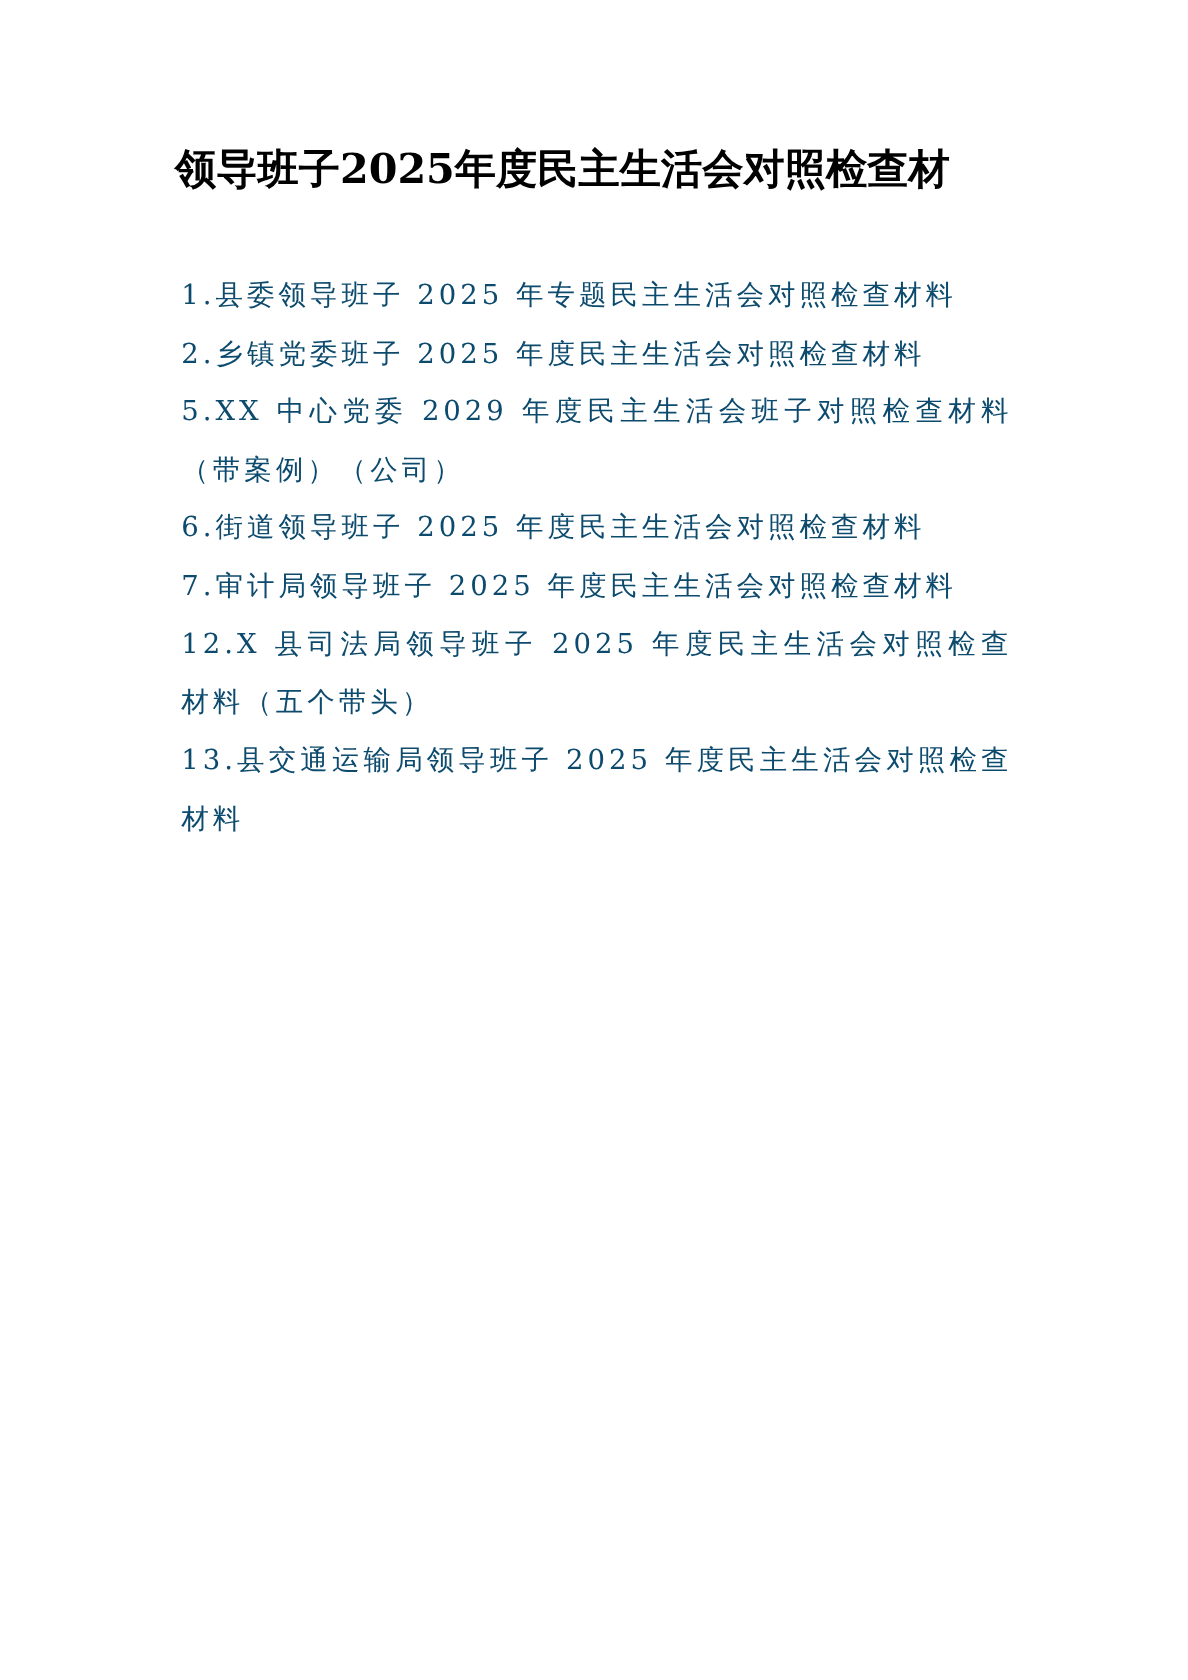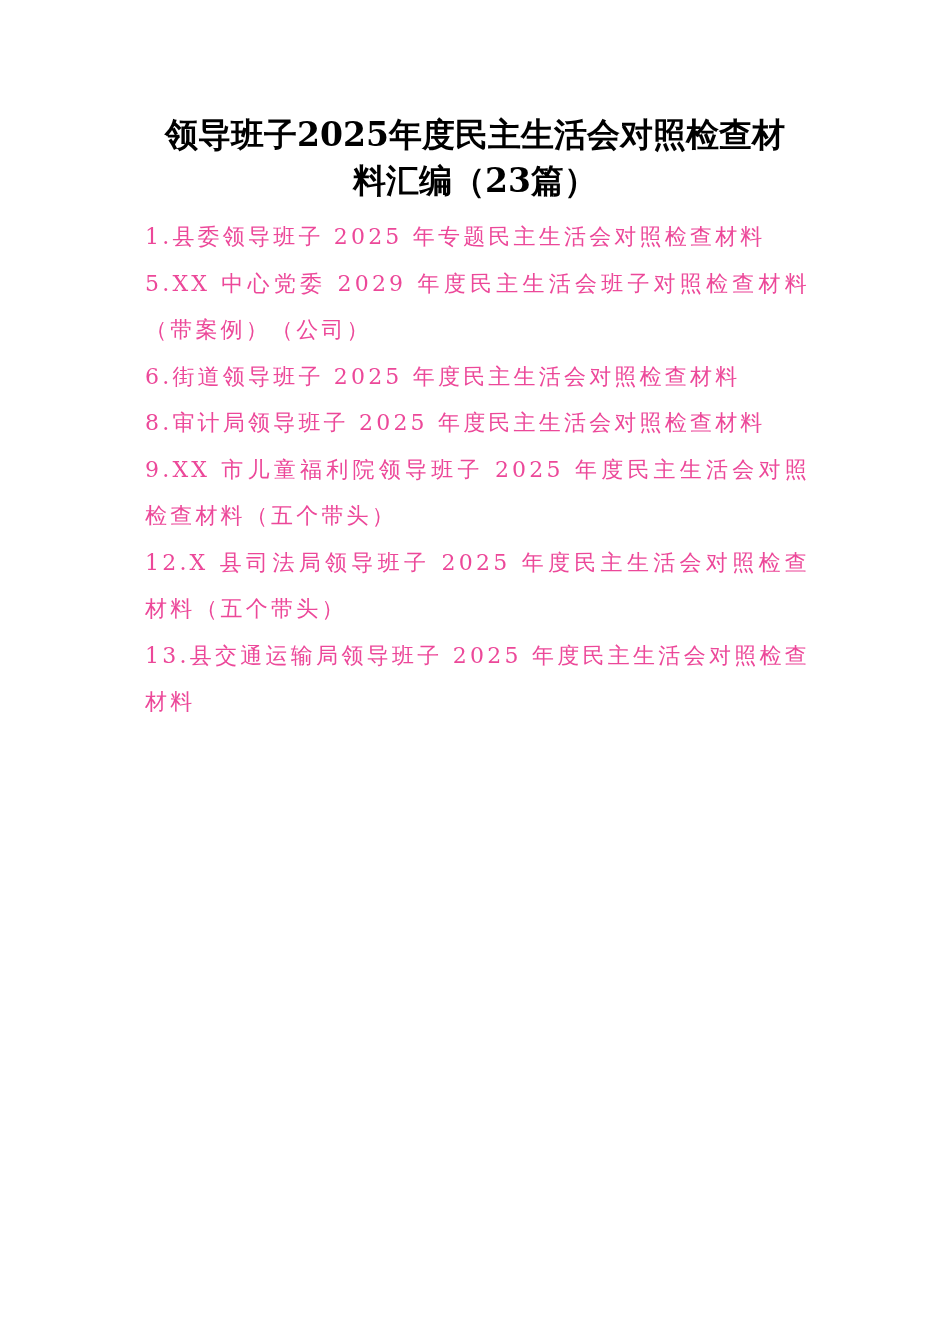--- a/index.html
+++ b/index.html
@@ -21,21 +21,21 @@
       width: 950px;
       height: 1344px;
       background: #ffffff;
     }
     .title {
       position: absolute;
       left: 140px;
       top: 112px;
       width: 670px;
       margin: 0;
-      text-align: center;
+      text-align: left;
       font-family: "DejaVu Serif", "Liberation Serif", serif;
       font-weight: bold;
       font-size: 33px;
       line-height: 46px;
       letter-spacing: 0px;
     }
     .title span {
       display: block;
     }
     .toc {
@@ -51,35 +51,34 @@
       line-height: 46.5px;
       letter-spacing: 3.2px;
     }
     .toc li {
       margin: 0;
       padding: 0;
       text-align: justify;
       word-break: break-all;
     }
     .toc li a {
-      color: #ec4899;
+      color: #0c4a6e;
       text-decoration: none;
     }
   </style>
 </head>
 <body>
 
 <div class="page">
   <h1 class="title">
     <span>领导班子2025年度民主生活会对照检查材</span>
-    <span>料汇编（23篇）</span>
   </h1>
 
   <ol class="toc">
     <li><a>1.县委领导班子 2025 年专题民主生活会对照检查材料</a></li>
+    <li><a>2.乡镇党委班子 2025 年度民主生活会对照检查材料</a></li>
     <li><a>5.XX 中心党委 2029 年度民主生活会班子对照检查材料（带案例）（公司）</a></li>
     <li><a>6.街道领导班子 2025 年度民主生活会对照检查材料</a></li>
-    <li><a>8.审计局领导班子 2025 年度民主生活会对照检查材料</a></li>
-    <li><a>9.XX 市儿童福利院领导班子 2025 年度民主生活会对照检查材料（五个带头）</a></li>
+    <li><a>7.审计局领导班子 2025 年度民主生活会对照检查材料</a></li>
     <li><a>12.X 县司法局领导班子 2025 年度民主生活会对照检查材料（五个带头）</a></li>
     <li><a>13.县交通运输局领导班子 2025 年度民主生活会对照检查材料</a></li>
   </ol>
 </div>
 
 </body></html>

